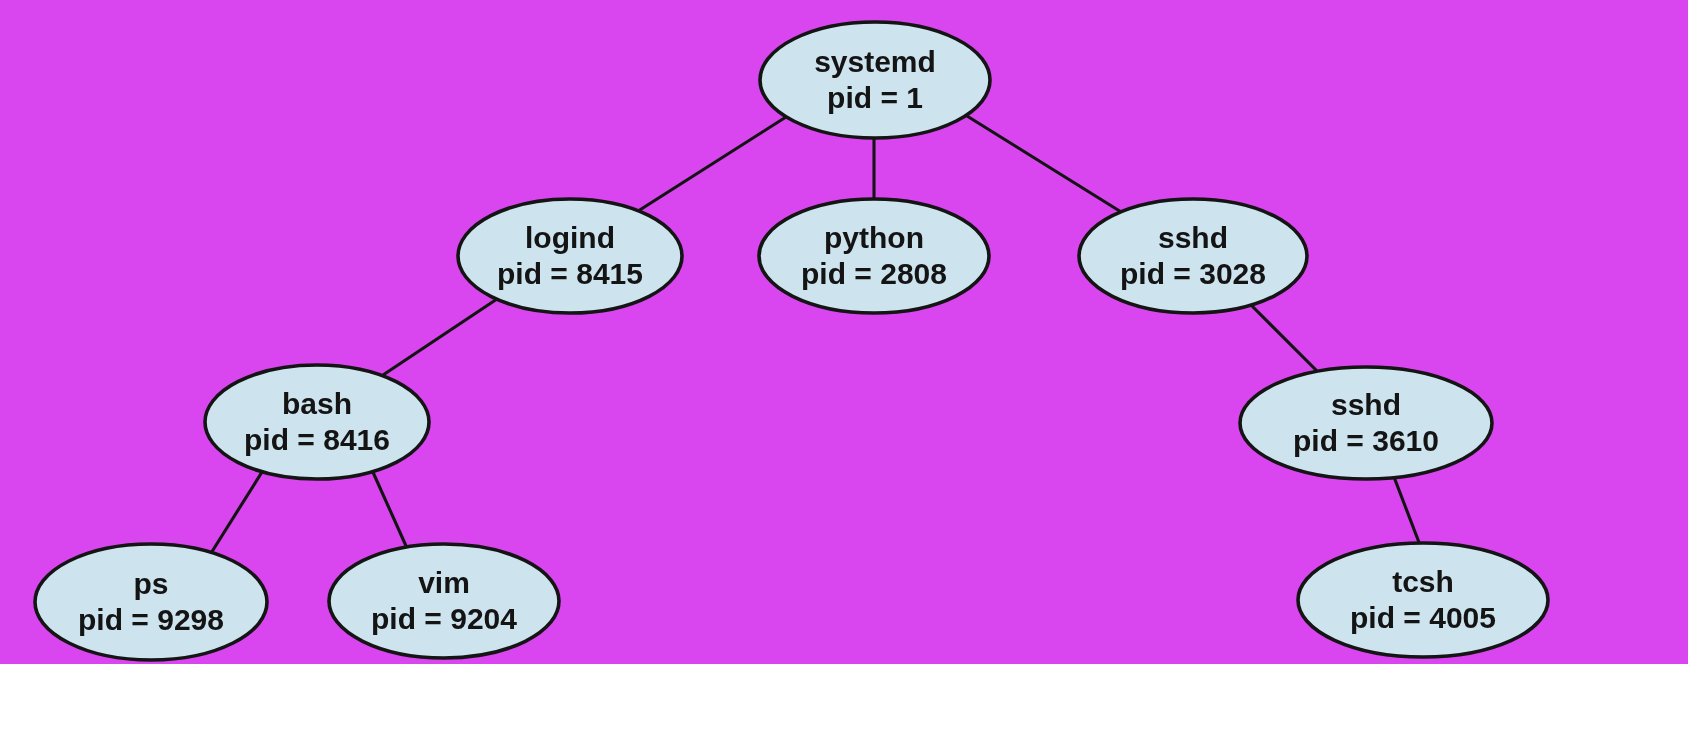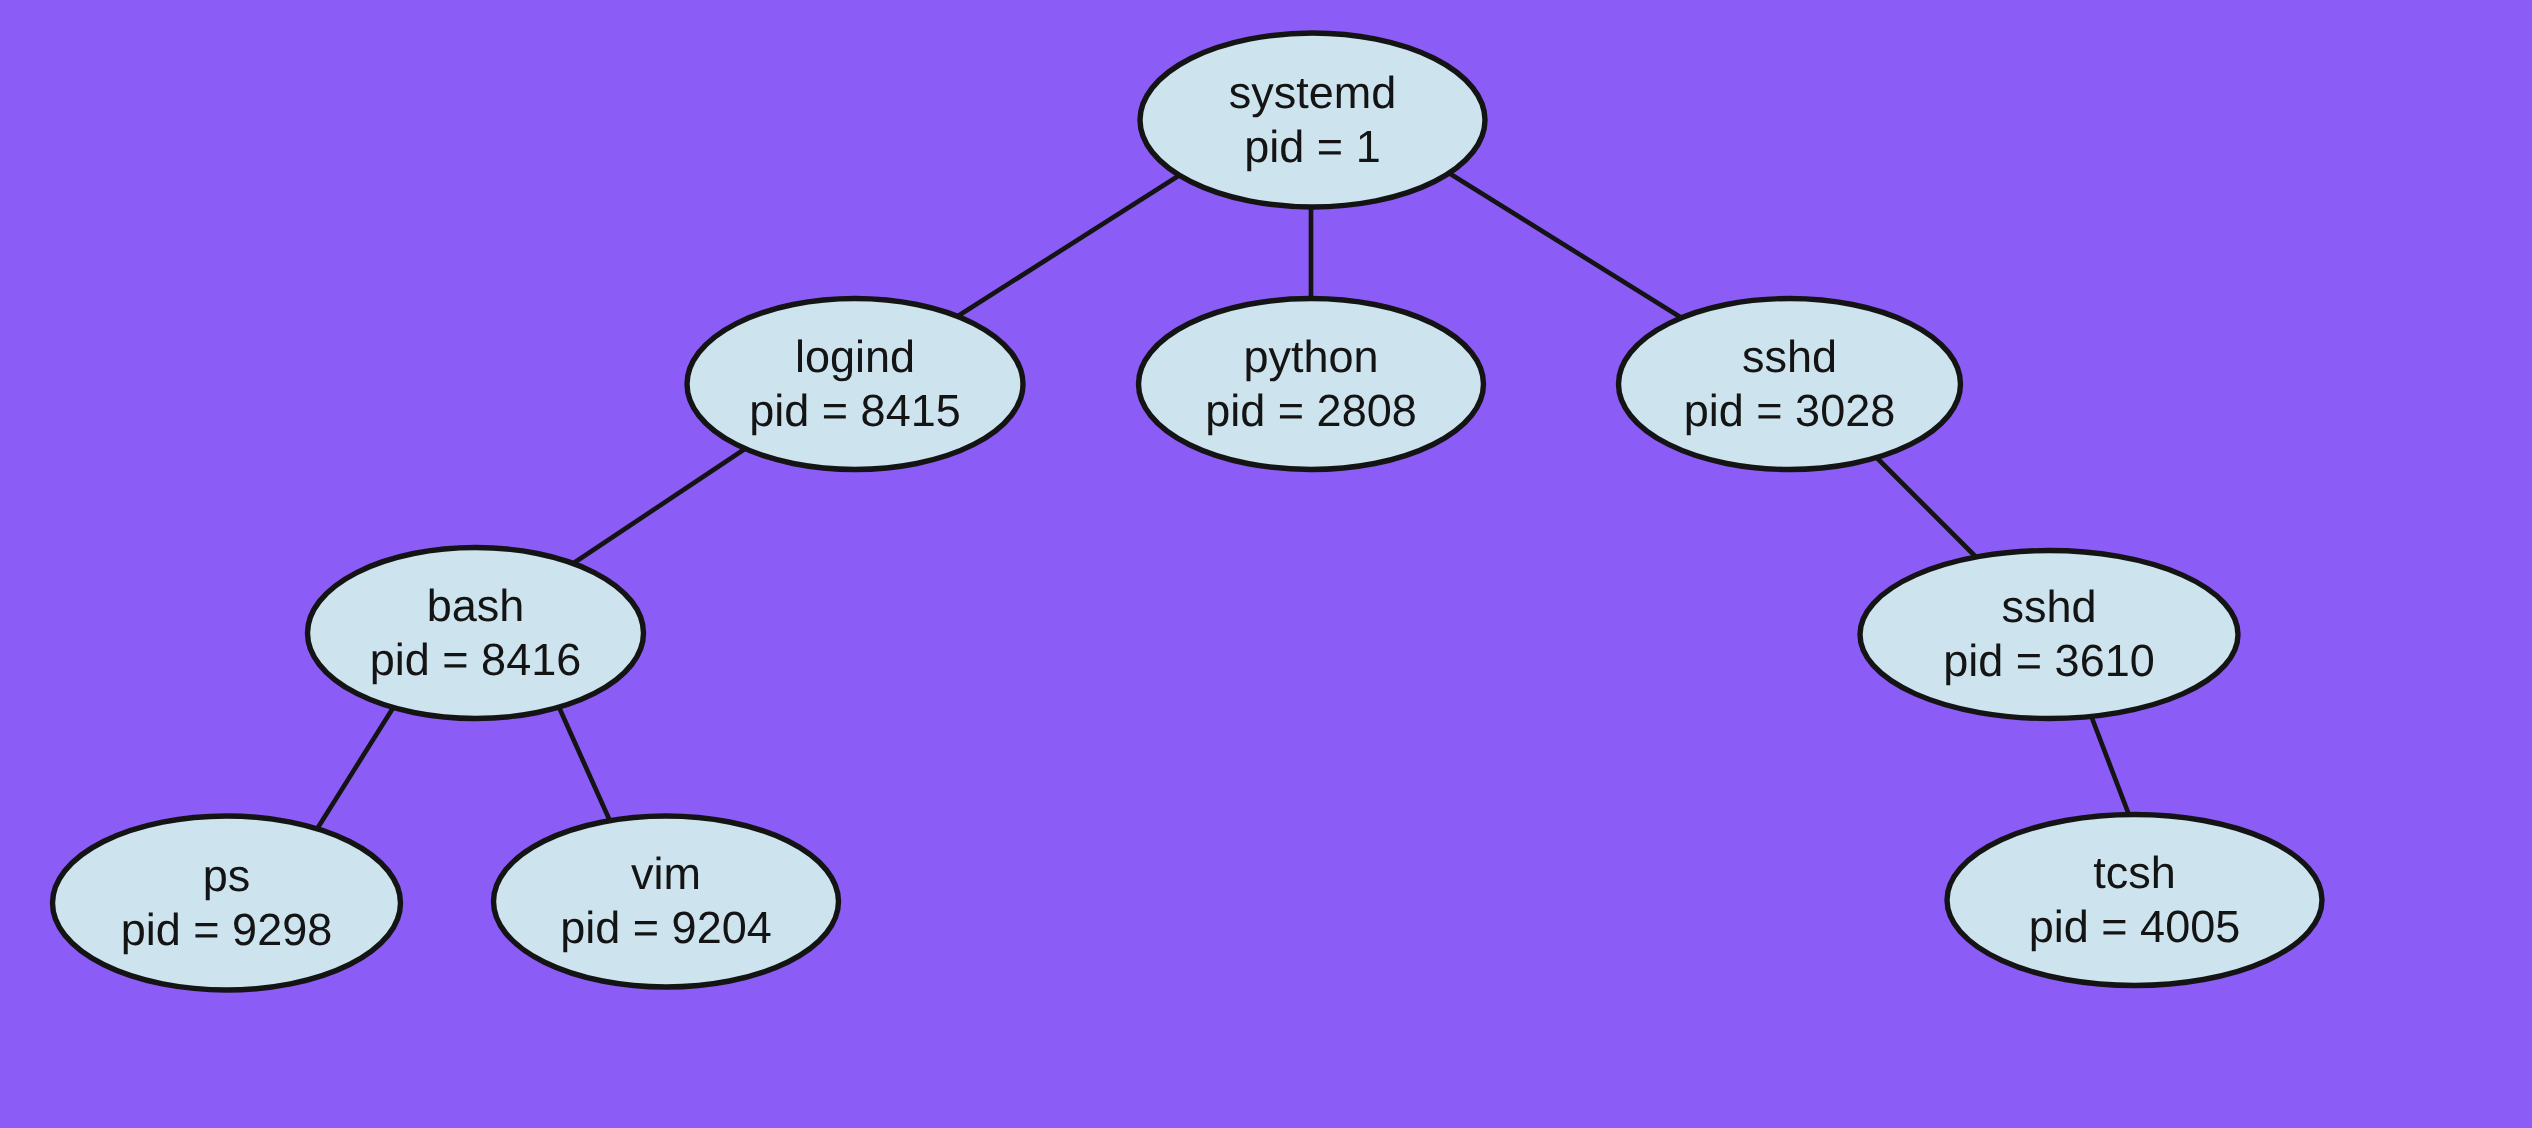--- a/index.html
+++ b/index.html
@@ -6,23 +6,24 @@
     margin: 0;
     padding: 0;
     background: #ffffff;
   }
   body {
     font-family: "Liberation Sans", sans-serif;
   }
   #diagram-root {
     position: relative;
     width: 1688px;
-    height: 752px;
-    background: #8b5cf6;
+    height: 664px;
+    background: #d946ef;
     overflow: hidden;
+    font-weight: bold;
   }
   #process-tree-svg {
     position: absolute;
     left: 0;
     top: 0;
     width: 1688px;
     height: 752px;
     display: block;
   }
   .edge-line {

